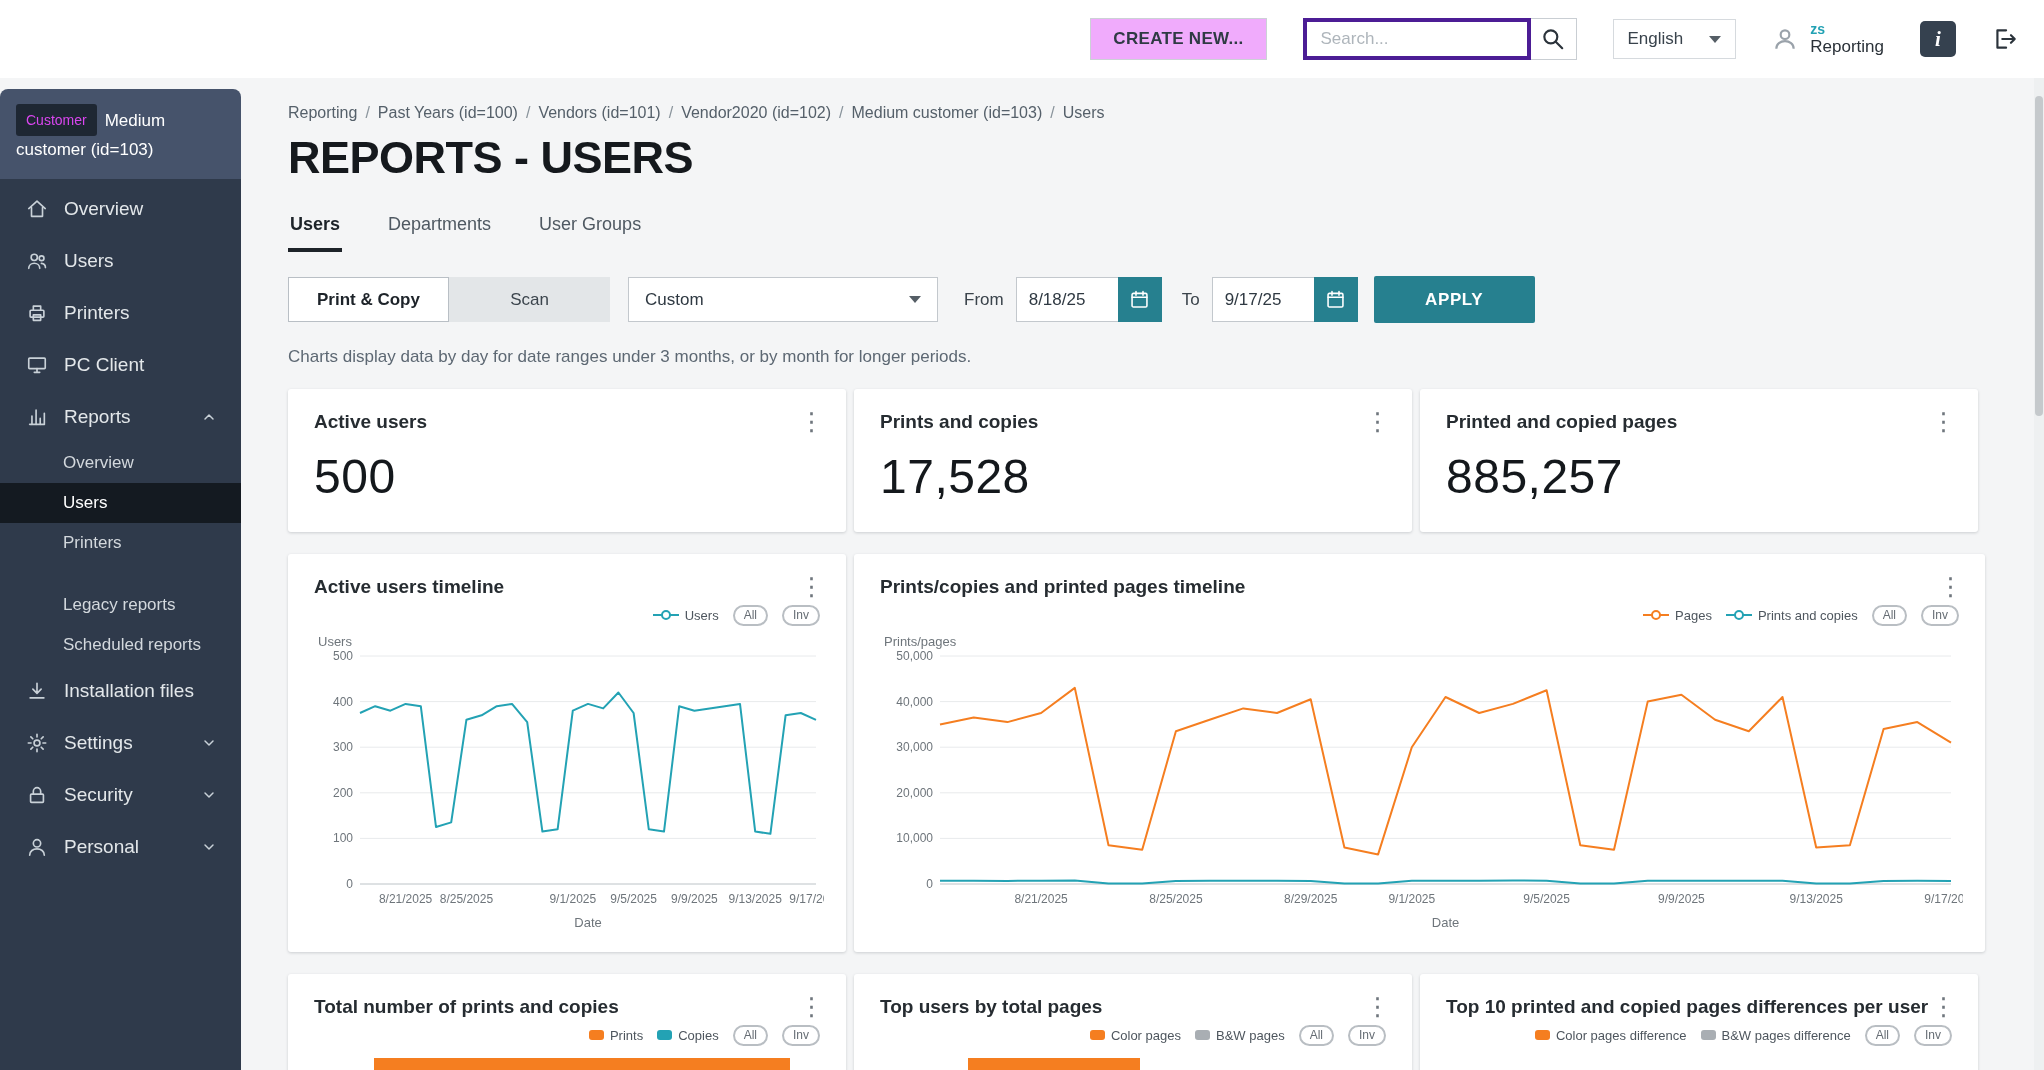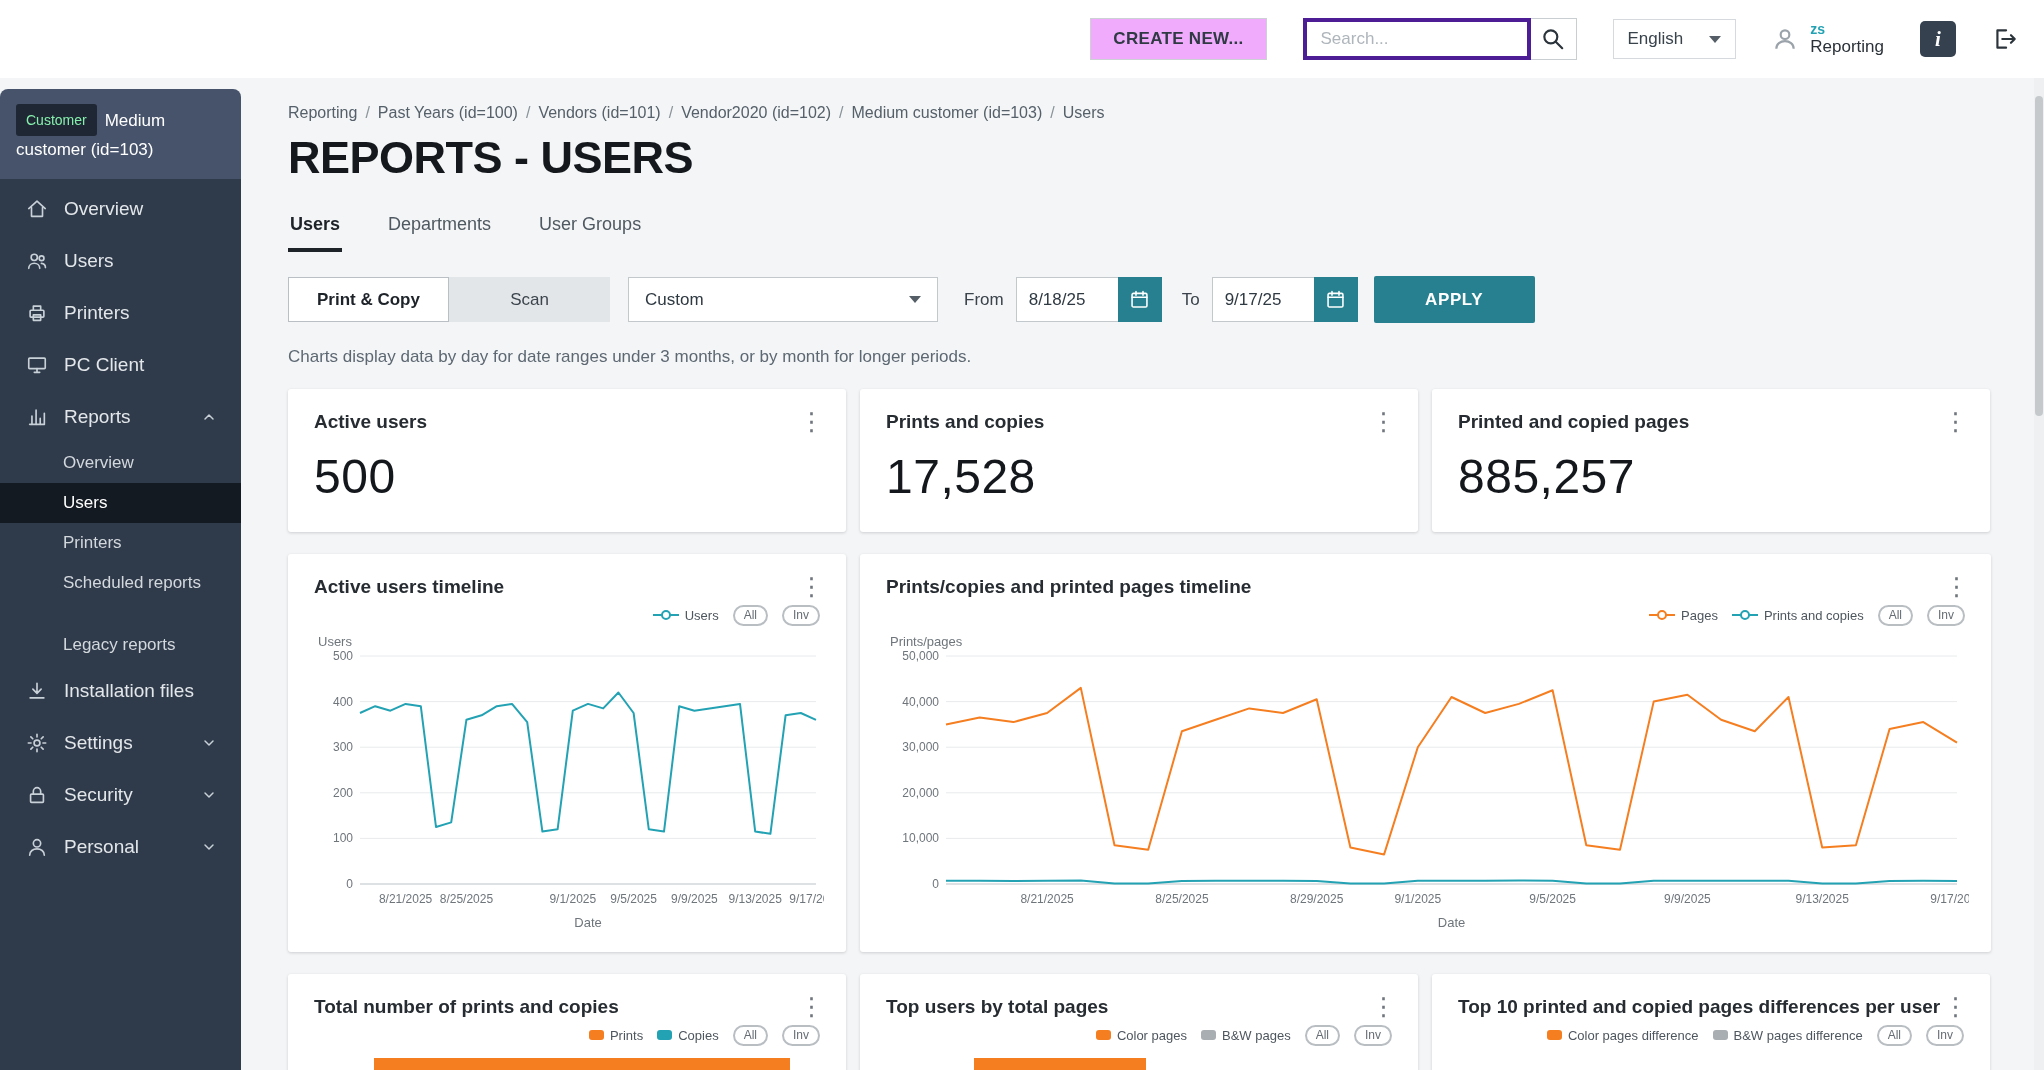--- a/index.html
+++ b/index.html
@@ -21,21 +21,21 @@
   .user-initials { color:#23a2b4; font-size:14px; font-weight:700; line-height:15px; }
   .user-label { color:#2a3138; font-size:17px; line-height:19px; }
   .icon-btn { background:none; border:none; cursor:pointer; display:flex; align-items:center; justify-content:center; }
   .info-box { width:36px; height:36px; background:#35414f; border-radius:5px; color:#fff; display:flex; align-items:center; justify-content:center; font-family:"Liberation Serif", serif; font-style:italic; font-weight:700; font-size:21px; }
   .ticon { width:26px; height:26px; fill:none; stroke:#2b333b; stroke-width:2; stroke-linecap:round; stroke-linejoin:round; }
   .person-sm { width:26px; height:26px; fill:none; stroke:#9aa2aa; stroke-width:2; }
 
   
   .sidebar { position:absolute; top:78px; left:0; width:241px; bottom:0; display:flex; flex-direction:column; z-index:2; }
   .customer-block { margin-top:11px; background:#46536b; color:#fff; padding:15px 16px; min-height:82px; border-radius:8px 8px 0 0; font-size:17px; line-height:28px; }
-  .customer-badge { display:inline-block; background:#1e2733; color:#86efac; font-size:14px; padding:2px 10px; border-radius:3px; margin-right:8px; vertical-align:1px; }
+  .customer-badge { display:inline-block; background:#1e2733; color:#d946ef; font-size:14px; padding:2px 10px; border-radius:3px; margin-right:8px; vertical-align:1px; }
   .nav { flex:1; background:#2f3a4b; padding-top:4px; }
   .nav-item { display:flex; align-items:center; gap:16px; height:52px; padding:0 24px 0 26px; color:#e3e7ea; font-size:19px; cursor:pointer; }
   .nicon { width:22px; height:22px; fill:none; stroke:#c9d1d8; stroke-width:1.8; stroke-linecap:round; stroke-linejoin:round; flex:none; }
   .chev { width:16px; height:16px; fill:none; stroke:#c9d1d8; stroke-width:2.2; stroke-linecap:round; stroke-linejoin:round; margin-left:auto; flex:none; }
   .sub-item { display:flex; align-items:center; height:40px; padding-left:63px; color:#d3d8dd; font-size:17px; cursor:pointer; }
   .sub-item.active { background:#141a21; color:#fff; }
   .sub-item.gap-top { margin-top:22px; }
 
   
   .main { position:absolute; left:241px; top:78px; right:0; bottom:0; background:#f4f5f6; padding:26px 52px 0 47px; overflow:hidden; }
@@ -54,21 +54,21 @@
   .mode-btn.active { background:#fff; border:1px solid #b9bfc5; font-weight:700; color:#1d2329; }
   .range-select { width:310px; height:45px; margin-left:18px; background:#fff; border:1px solid #c3c8cd; display:flex; align-items:center; justify-content:space-between; padding:0 16px; font-size:17px; color:#2f3942; cursor:pointer; }
   .fld-label { font-size:17px; color:#3a434b; margin-left:26px; }
   .date-group { display:flex; margin-left:12px; }
   .date-group input { width:102px; height:45px; border:1px solid #c3c8cd; border-right:none; padding:0 12px; font-size:17px; color:#2f3942; outline:none; font-family:inherit; }
   .cal-btn { width:44px; height:45px; background:#26808f; border:1px solid #26808f; display:flex; align-items:center; justify-content:center; cursor:pointer; }
   .cal-icon { width:21px; height:21px; fill:none; stroke:#fff; stroke-width:1.8; stroke-linecap:round; }
   .apply-btn { width:161px; height:47px; margin-left:16px; background:#26808f; color:#fff; border:none; border-radius:2px; font-size:17px; font-weight:700; letter-spacing:.6px; cursor:pointer; font-family:inherit; }
   .note { font-size:17px; color:#5d6873; margin-top:24px; }
 
-  .cards-row { display:flex; gap:14px; margin-top:22px; }
+  .cards-row { display:flex; gap:8px; margin-top:22px; }
   .card { position:relative; background:#fff; border-radius:3px; box-shadow:0 1px 3px rgba(24,33,42,.18); padding:22px 26px 12px; }
   .card.stat { width:558px; height:143px; }
   .card.chart-sm { width:558px; height:398px; }
   .card.chart-lg { width:1131px; height:398px; }
   .card.bottom { width:558px; height:280px; }
   .card-title { font-size:19px; font-weight:700; color:#262c31; }
   .stat-value { font-size:48px; color:#14181c; margin-top:16px; letter-spacing:.5px; }
   .kebab { position:absolute; top:16px; right:14px; background:none; border:none; font-size:25px; color:#6f767d; line-height:1; cursor:pointer; padding:4px 8px; }
 
   .legend-row { display:flex; justify-content:flex-end; align-items:center; gap:14px; margin:4px 0 2px; min-height:26px; }
@@ -183,25 +183,25 @@
       </div>
       <div class="sub-item">
           <span>Overview</span>
         </div>
       <div class="sub-item active">
           <span>Users</span>
         </div>
       <div class="sub-item">
           <span>Printers</span>
         </div>
+      <div class="sub-item gap-top">
+          <span>Legacy reports</span>
+        </div>
       <div class="sub-item">
           <span>Scheduled reports</span>
-        </div>
-      <div class="sub-item gap-top">
-          <span>Legacy reports</span>
         </div>
       <div class="nav-item">
         <svg class="nicon" viewBox="0 0 24 24">
             <path d="M12 3.5 V14 M7.5 10 L12 14.5 L16.5 10"></path>
             <path d="M4.5 19.5 H19.5"></path>
           </svg>
         <span>Installation files</span>
       </div>
       <div class="nav-item">
         <svg class="nicon" viewBox="0 0 24 24">

